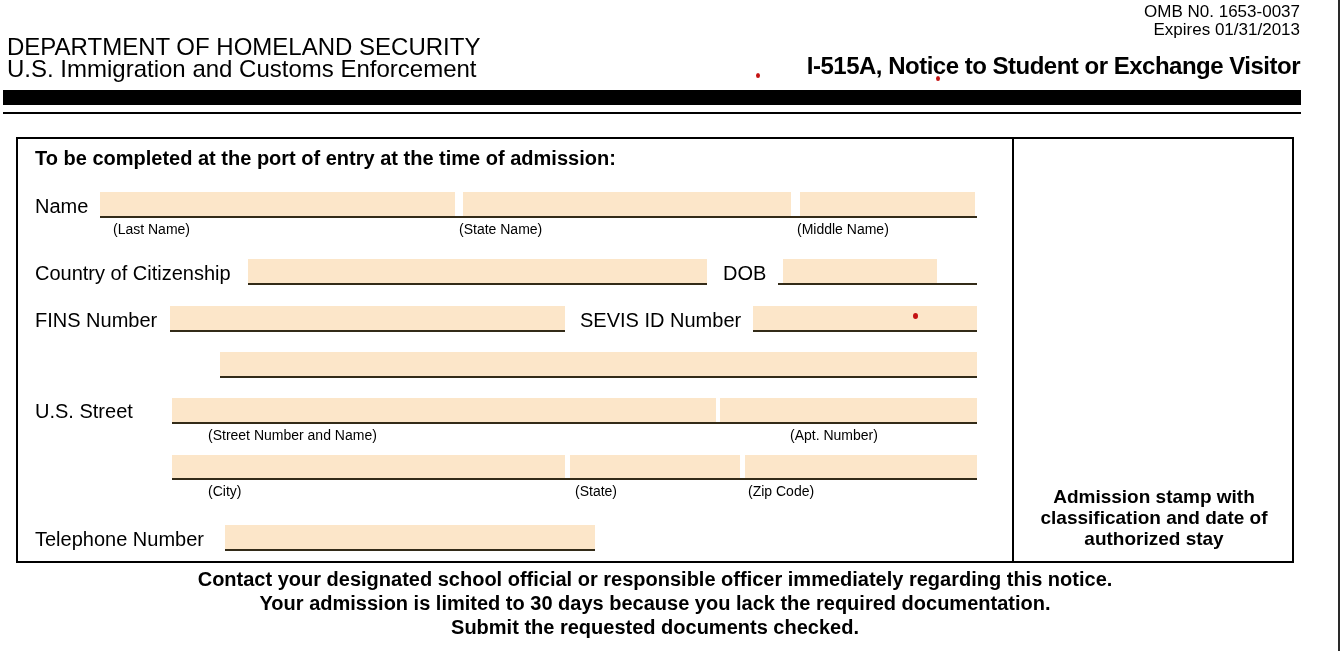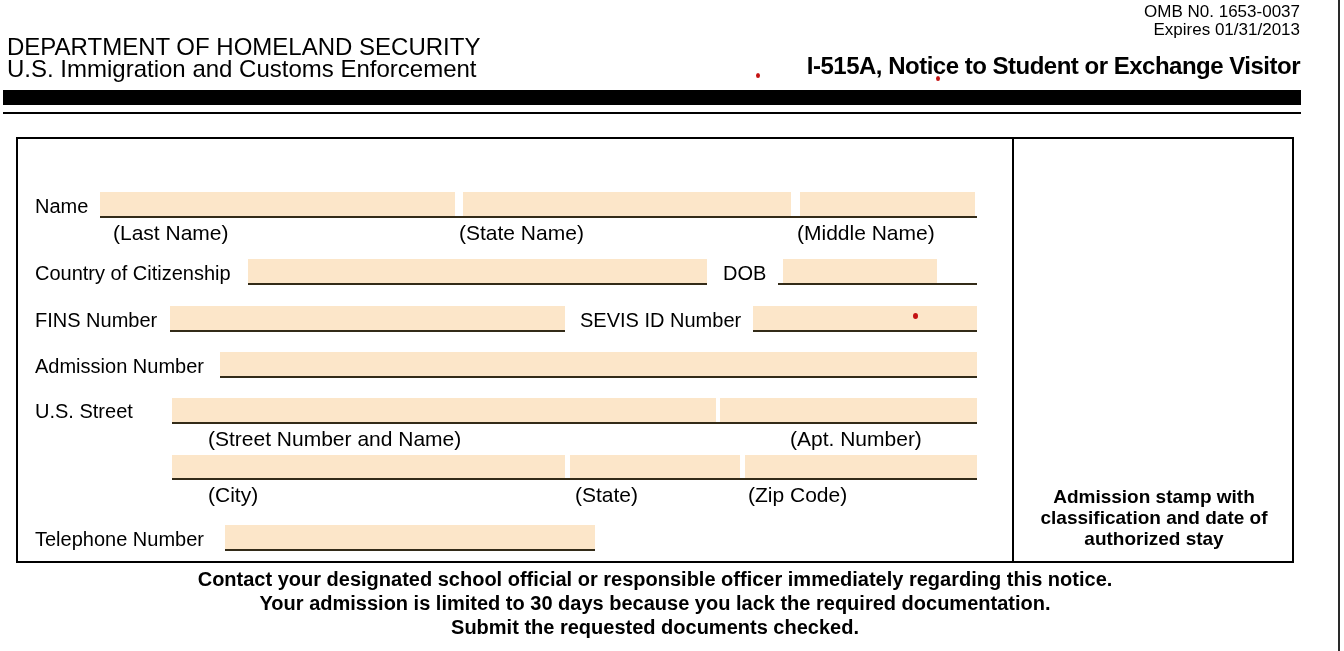--- a/index.html
+++ b/index.html
@@ -23,21 +23,21 @@
   #thin-rule { top: 112px; left: 3px; width: 1298px; height: 2px; background: #000; }
   #page-edge-line { top: 0; left: 1338px; width: 2px; height: 651px; background: #2a2a2a; }
 
   
   #form-box { top: 137px; left: 16px; width: 1278px; height: 426px; border: 2px solid #000; background: #fff; }
   #stamp-divider { top: 137px; left: 1012px; width: 2px; height: 426px; background: #000; }
 
   .instruction { top: 147px; left: 35px; font-size: 20px; font-weight: bold; }
 
   .field-label { font-size: 20px; white-space: nowrap; }
-  .caption { font-size: 21px; color: #000; white-space: nowrap; text-align: right; }
+  .caption { font-size: 14px; color: #000; white-space: nowrap; text-align: right; }
 
   .fld {
     position: absolute;
     height: 24px;
     background: #FCE6C9;
     border: none;
     outline: none;
     font-family: "Liberation Sans", "DejaVu Sans", sans-serif;
     font-size: 18px;
     padding: 0 6px;
@@ -82,20 +82,21 @@
   <div class="abs" id="black-bar"></div>
   <div class="abs" id="thin-rule"></div>
   <div class="abs" id="page-edge-line"></div>
 
   <div class="red-mark" style="left:756px; top:73px; width:4px; height:5px;"></div>
   <div class="red-mark" style="left:936px; top:76px; width:4px; height:5px;"></div>
 
   <div class="abs" id="form-box"></div>
   <div class="abs" id="stamp-divider"></div>
 
+  <div class="abs instruction">To be completed at the port of entry at the time of admission:</div>
 
   <div class="abs field-label" style="left:35px; top:195px;">Name</div>
   <input class="fld" style="left: 100px; top: 192px; width: 355px;" value="">
   <input class="fld" style="left: 463px; top: 192px; width: 328px;" value="">
   <input class="fld" style="left: 800px; top: 192px; width: 175px;" value="">
   <div class="underline" style="left:100px; top:216px; width:877px;"></div>
   <div class="abs caption" style="left:113px; top:221px;">(Last Name)</div>
   <div class="abs caption" style="left:459px; top:221px;">(State Name)</div>
   <div class="abs caption" style="left:797px; top:221px;">(Middle Name)</div>
 
@@ -107,21 +108,20 @@
   <div class="underline" style="left:778px; top:283px; width:199px;"></div>
 
   <div class="abs field-label" style="left:35px; top:309px;">FINS Number</div>
   <input class="fld" style="left: 170px; top: 306px; width: 395px;" value="">
   <div class="underline" style="left:170px; top:330px; width:395px;"></div>
   <div class="abs field-label" style="left:580px; top:309px;text-align:right;">SEVIS ID Number</div>
   <input class="fld" style="left: 753px; top: 306px; width: 224px;" value="">
   <div class="underline" style="left:753px; top:330px; width:224px;"></div>
   <div class="red-mark" style="left:913px; top:313px; width:5px; height:6px;"></div>
 
-  <div class="abs field-label" style="left:35px; top:355px;">Admission Number</div>
   <input class="fld" style="left: 220px; top: 352px; width: 757px;" value="">
   <div class="underline" style="left:220px; top:376px; width:757px;"></div>
 
   <div class="abs field-label" style="left:35px; top:400px;">U.S. Street</div>
   <input class="fld" style="left: 172px; top: 398px; width: 544px;" value="">
   <input class="fld" style="left: 720px; top: 398px; width: 257px;" value="">
   <div class="underline" style="left:172px; top:422px; width:805px;"></div>
   <div class="abs caption" style="left:208px; top:427px;">(Street Number and Name)</div>
   <div class="abs caption" style="left:790px; top:427px;">(Apt. Number)</div>
 

